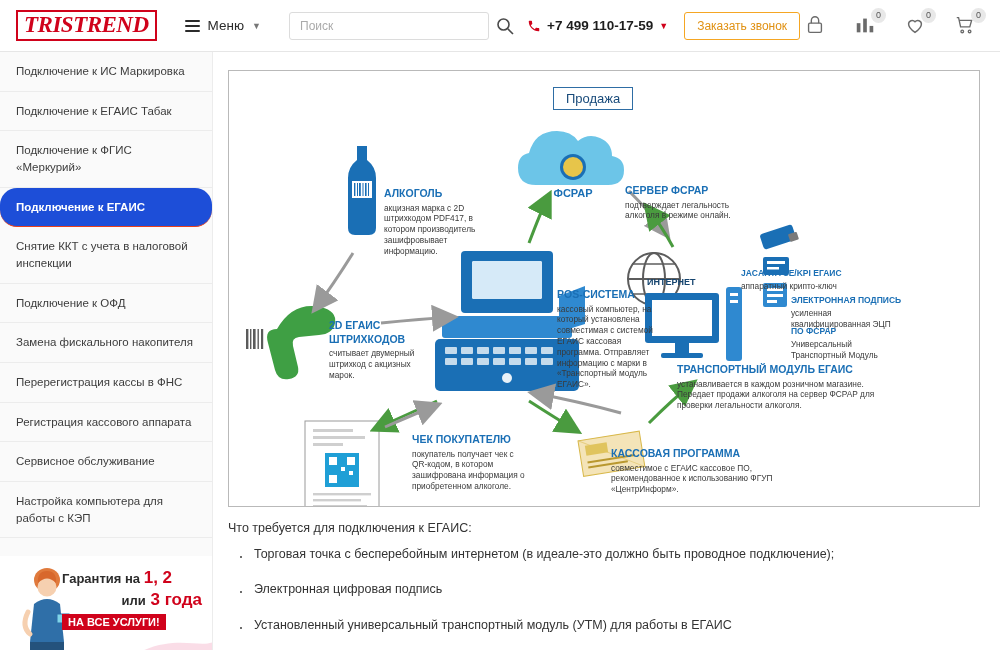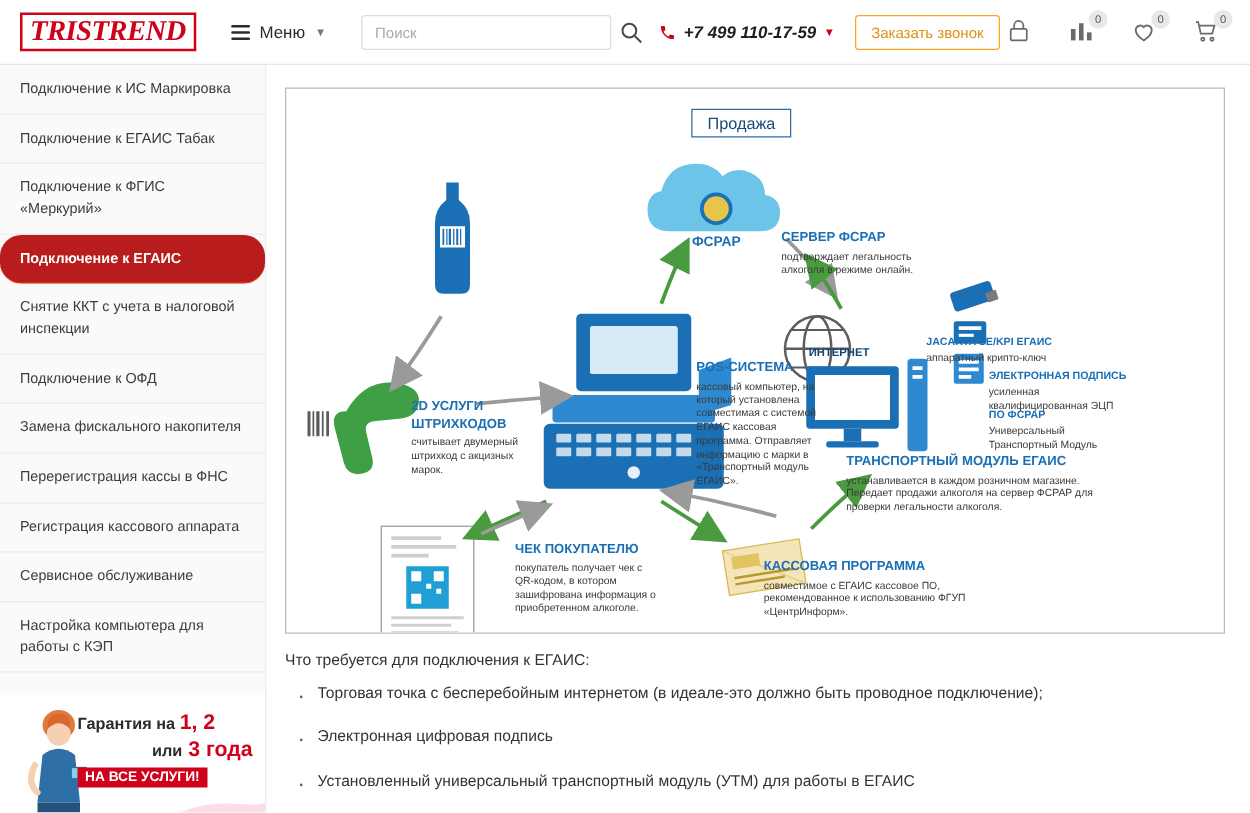--- a/index.html
+++ b/index.html
@@ -64,21 +64,20 @@
   }
   .search-input::placeholder { color: #aaa; }
   .search-icon-btn {
     position: absolute; right: -26px; top: 4px;
     width: 20px; height: 20px; cursor: pointer;
   }
   .phone-block {
     display: flex; align-items: center; gap: 6px;
     margin-left: 28px;
     white-space: nowrap;
-    font-style: italic;
   }
   .phone-num { font-size: 13.5px; font-weight: bold; color: #1d1d1d; }
   .phone-caret { font-size: 9px; color: #d0021b; }
   .call-btn {
     margin-left: 16px;
     border: 1px solid #f5a623;
     color: #e09113;
     background: #fff;
     border-radius: 3px;
     font-size: 12px;
@@ -116,21 +115,21 @@
   .side-item {
     padding: 11px 18px 11px 16px;
     font-size: 11.5px;
     line-height: 1.45;
     color: #3c3c3c;
     border-bottom: 1px solid #ececec;
     cursor: pointer;
   }
   .side-item.first { border-top: none; }
   .side-item.active {
-    background: #b91c1c;
+    background: #1d4ed8;
     color: #fff;
     font-weight: bold;
     border-bottom: 1px solid #e8401c;
     border-radius: 17px;
   }
   .promo {
     margin-top: 18px;
     height: 130px;
     position: relative;
     overflow: hidden;
@@ -470,23 +469,27 @@
 
           <path d="M156 356 q32 -14 52 -22" class="stroke-grey" stroke-width="3" fill="none" marker-end="url(#arrG)"></path>
 
           <path d="M300 330 q28 18 48 30" class="stroke-green" stroke-width="3" fill="none" marker-end="url(#arrGr)"></path>
 
           <path d="M392 342 q-44 -12 -88 -20" class="stroke-grey" stroke-width="3" fill="none" marker-end="url(#arrG)"></path>
 
           <path d="M420 352 q24 -24 44 -40" class="stroke-green" stroke-width="3" fill="none" marker-end="url(#arrGr)"></path>
         </svg>
 
+        <div class="dg-label" style="left:155px; top:116px; width:104px;">
+          <span class="hdr">АЛКОГОЛЬ</span>
+          <span>акцизная марка с 2D штрихкодом PDF417, в котором производитель зашифровывает информацию.</span>
+        </div>
 
         <div class="dg-label" style="left:100px; top:248px; width:96px;">
-          <span class="hdr">2D УСЛУГИ ШТРИХКОДОВ</span>
+          <span class="hdr">2D ЕГАИС ШТРИХКОДОВ</span>
           <span>считывает двумерный штрихкод с акцизных марок.</span>
         </div>
 
         <div class="dg-label" style="left:328px; top:217px; width:98px;">
           <span class="hdr">POS-СИСТЕМА</span>
           <span>кассовый компьютер, на который установлена совместимая с системой ЕГАИС кассовая программа. Отправляет информацию с марки в «Транспортный модуль ЕГАИС».</span>
         </div>
 
         <div class="dg-label" style="left:396px; top:113px; width:136px;">
           <span class="hdr">СЕРВЕР ФСРАР</span>

